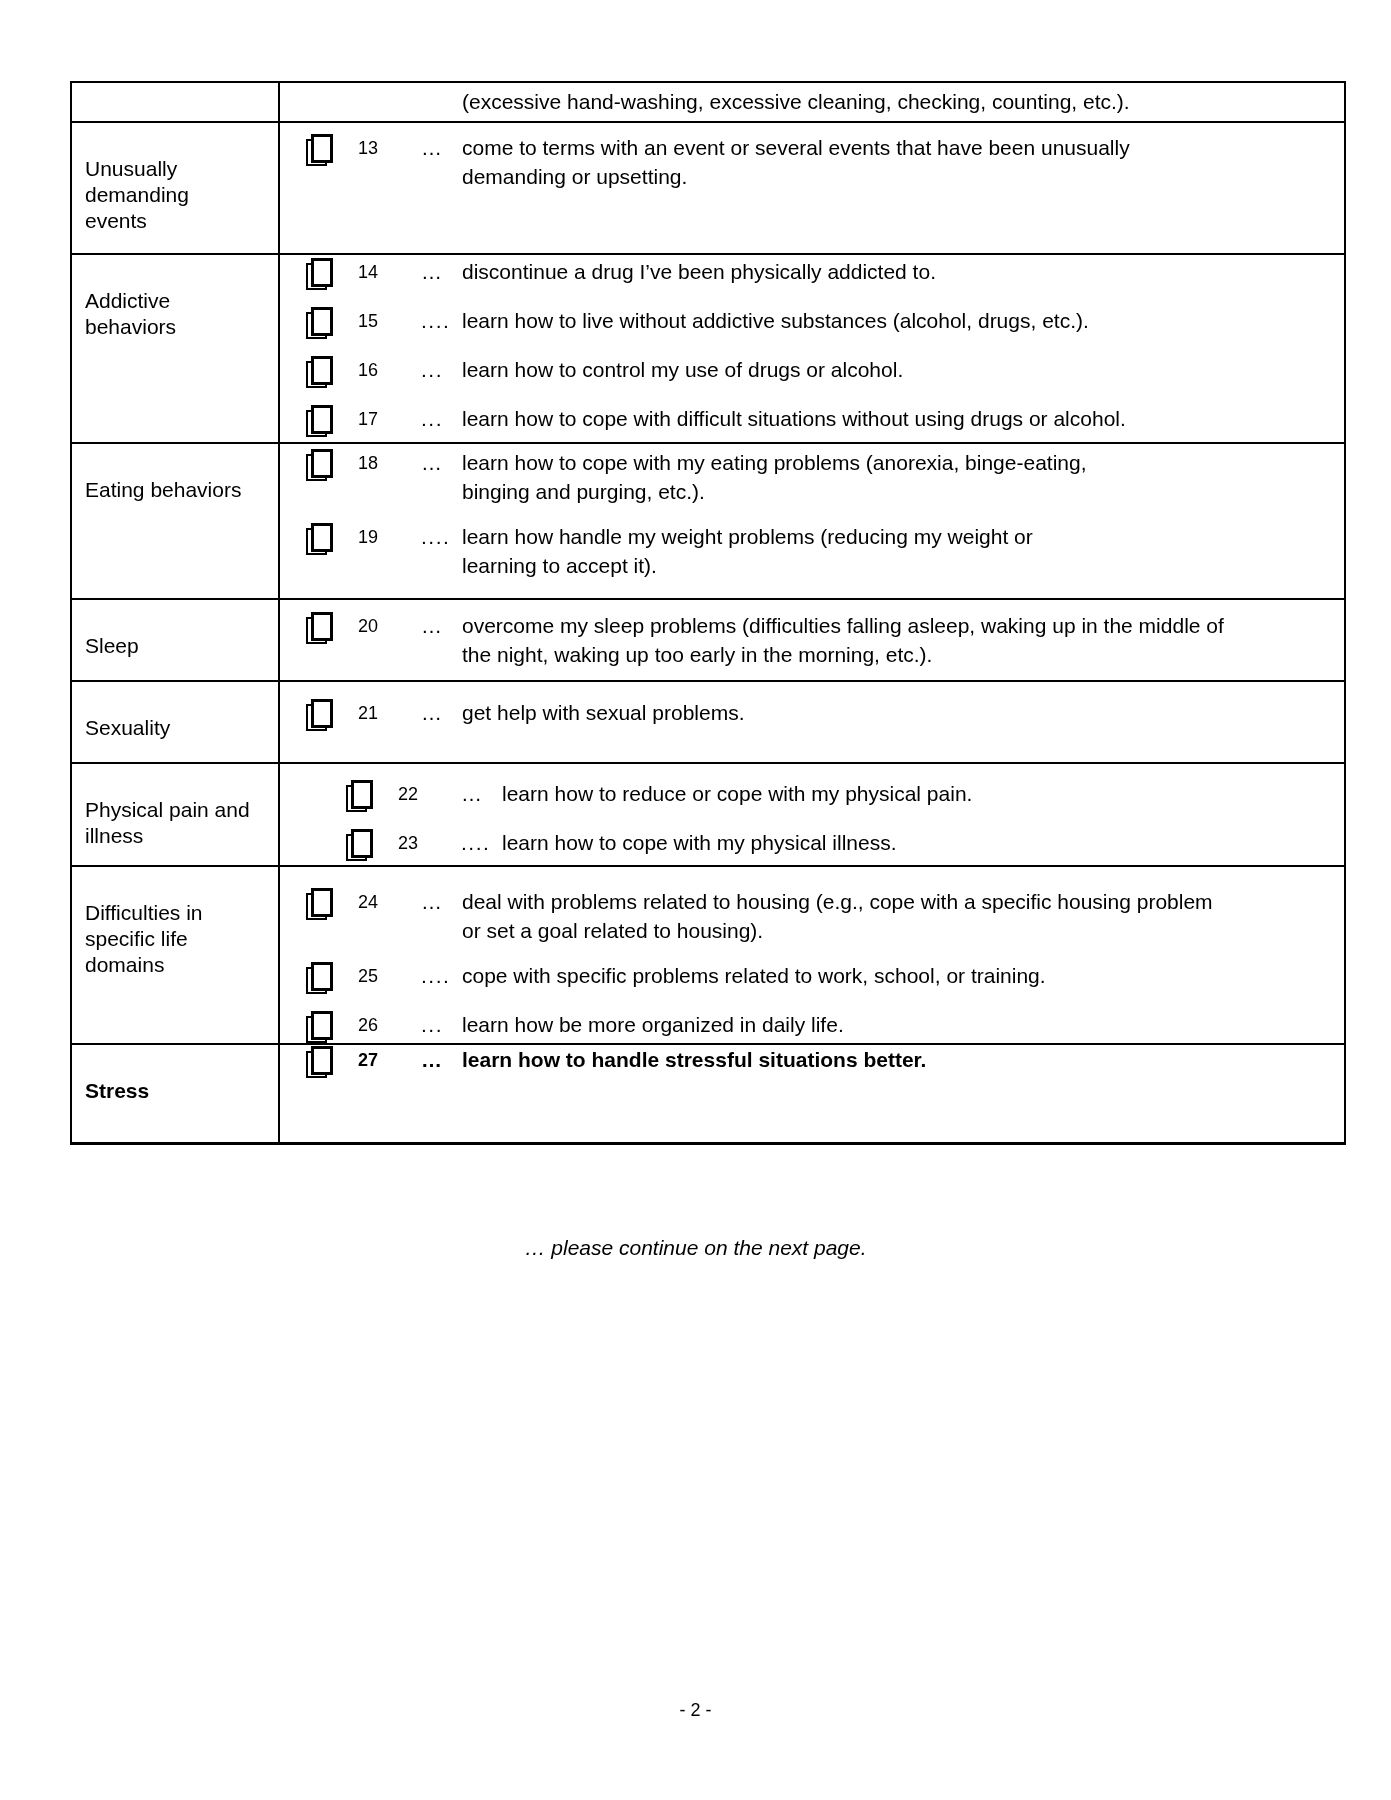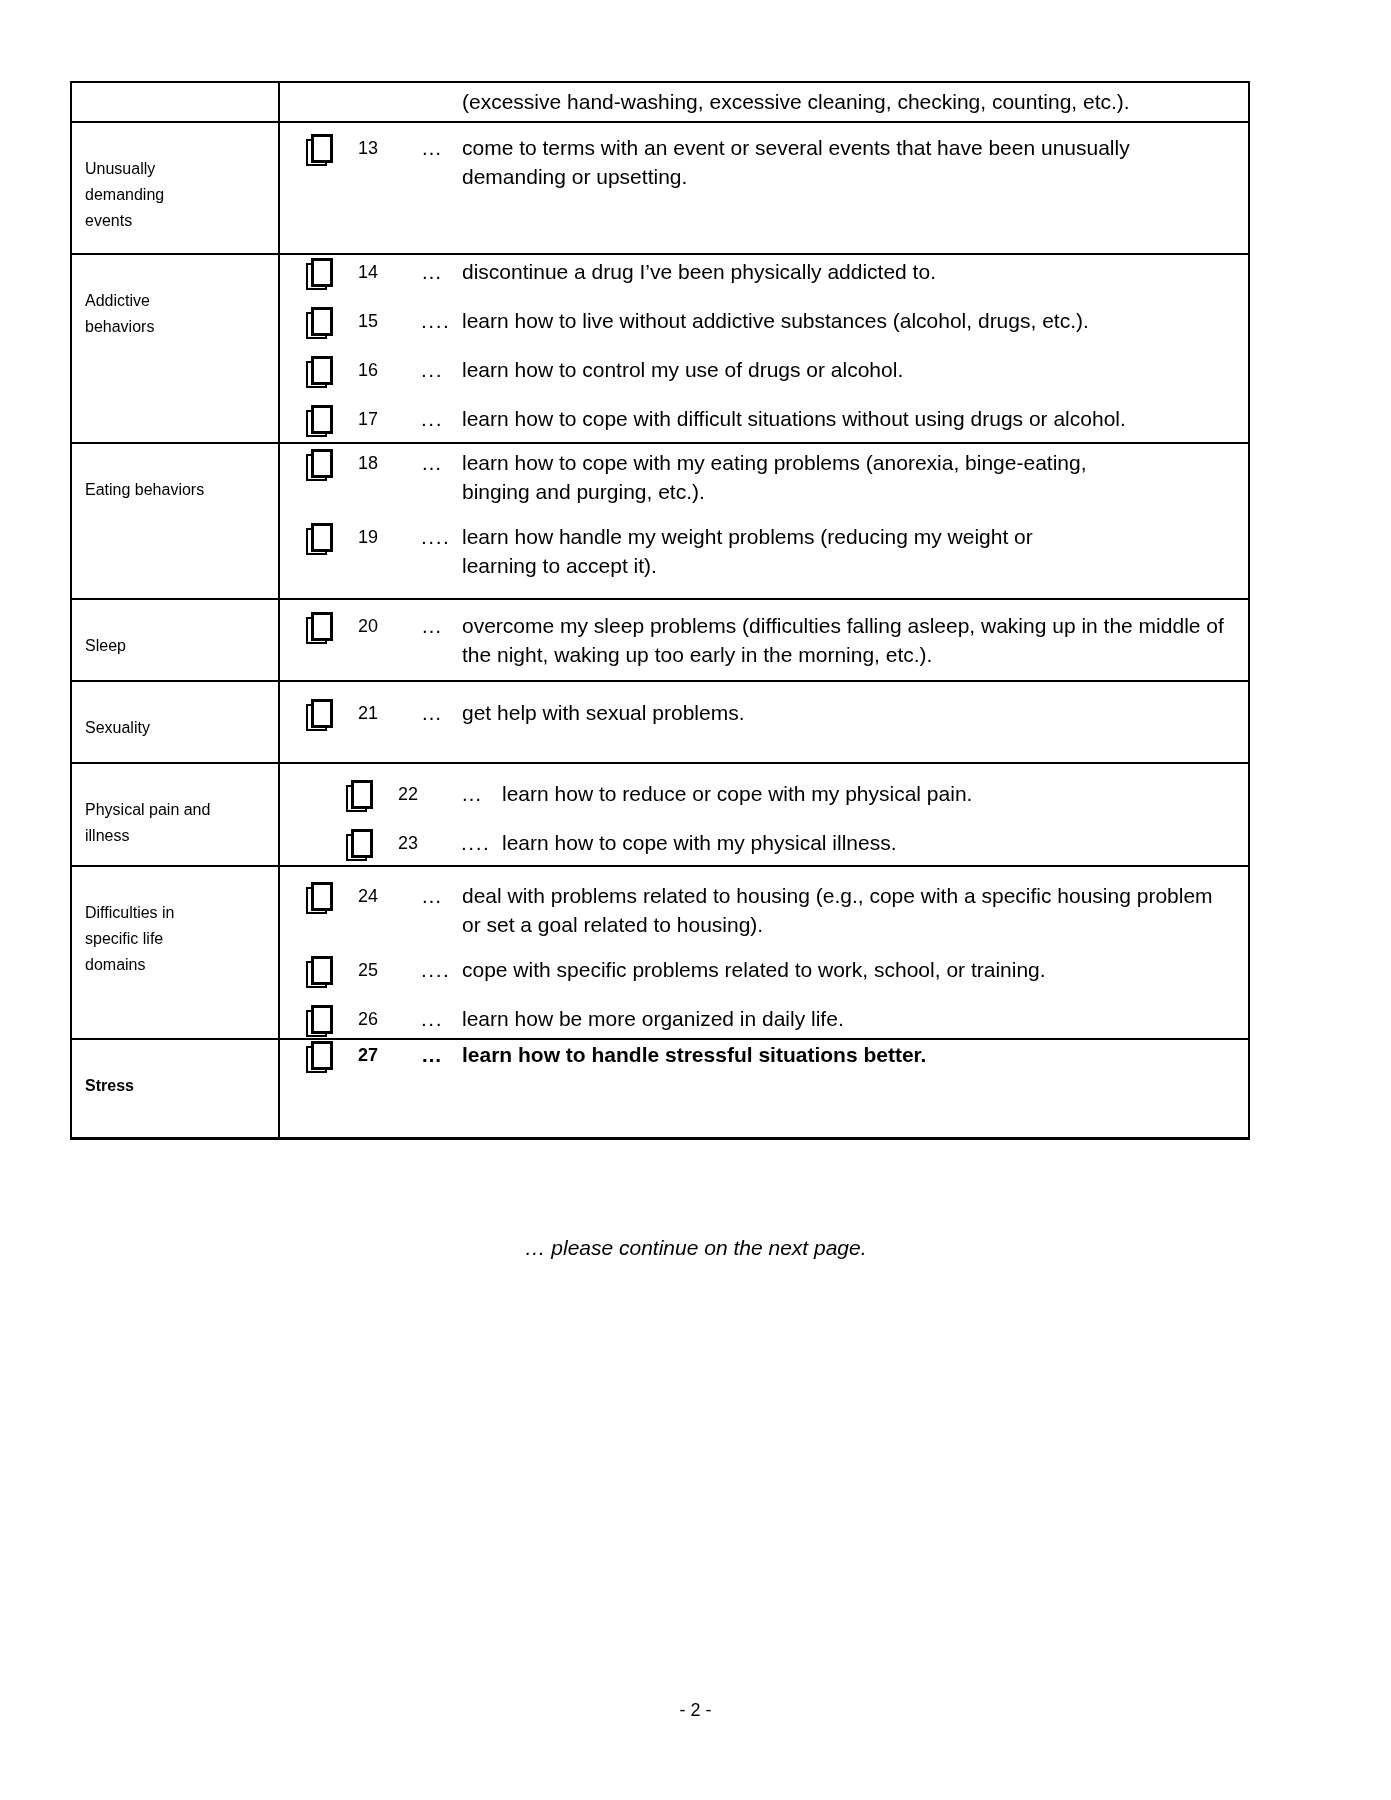--- a/index.html
+++ b/index.html
@@ -10,35 +10,35 @@
     height: 1800px;
     font-family: "Liberation Sans", sans-serif;
     color: #000000;
     overflow: hidden;
   }
 
   .qtable {
     position: absolute;
     left: 70px;
     top: 81px;
-    width: 1180px;
+    width: 1276px;
     border: 2px solid #000000;
     border-bottom-width: 3px;
     background: #ffffff;
   }
 
   .row { display: flex; border-top: 2px solid #000000; }
   .row:first-child { border-top: none; }
 
   .cat {
     flex: 0 0 208px;
     width: 208px;
     border-right: 2px solid #000000;
     padding: 33px 8px 0 13px;
-    font-size: 16px;
+    font-size: 21px;
     line-height: 26px;
   }
 
   .content { flex: 1 1 auto; padding-right: 26px; }
 
   .cont-line {
     padding-left: 182px;
     font-size: 21px;
     line-height: 26px;
     white-space: nowrap;
@@ -292,21 +292,21 @@
           </div>
         </div>
       </div>
     </div>
     <div class="row" style="min-height: 173px;">
       <div class="cat">
         <div>Difficulties in</div>
         <div>specific life</div>
         <div>domains</div>
       </div>
-      <div class="content" style="padding-top: 14px;">
+      <div class="content" style="padding-top: 20px;">
         <div class="item">
           <span class="cb">
             <i class="cb-shadow"></i>
             <i class="cb-box"></i>
           </span>
           <span class="num">24</span>
           <span class="dots">…</span>
           <div>
             <div class="item-line">deal with problems related to housing (e.g., cope with a specific housing problem</div>
             <div class="item-line">or set a goal related to housing).</div>

